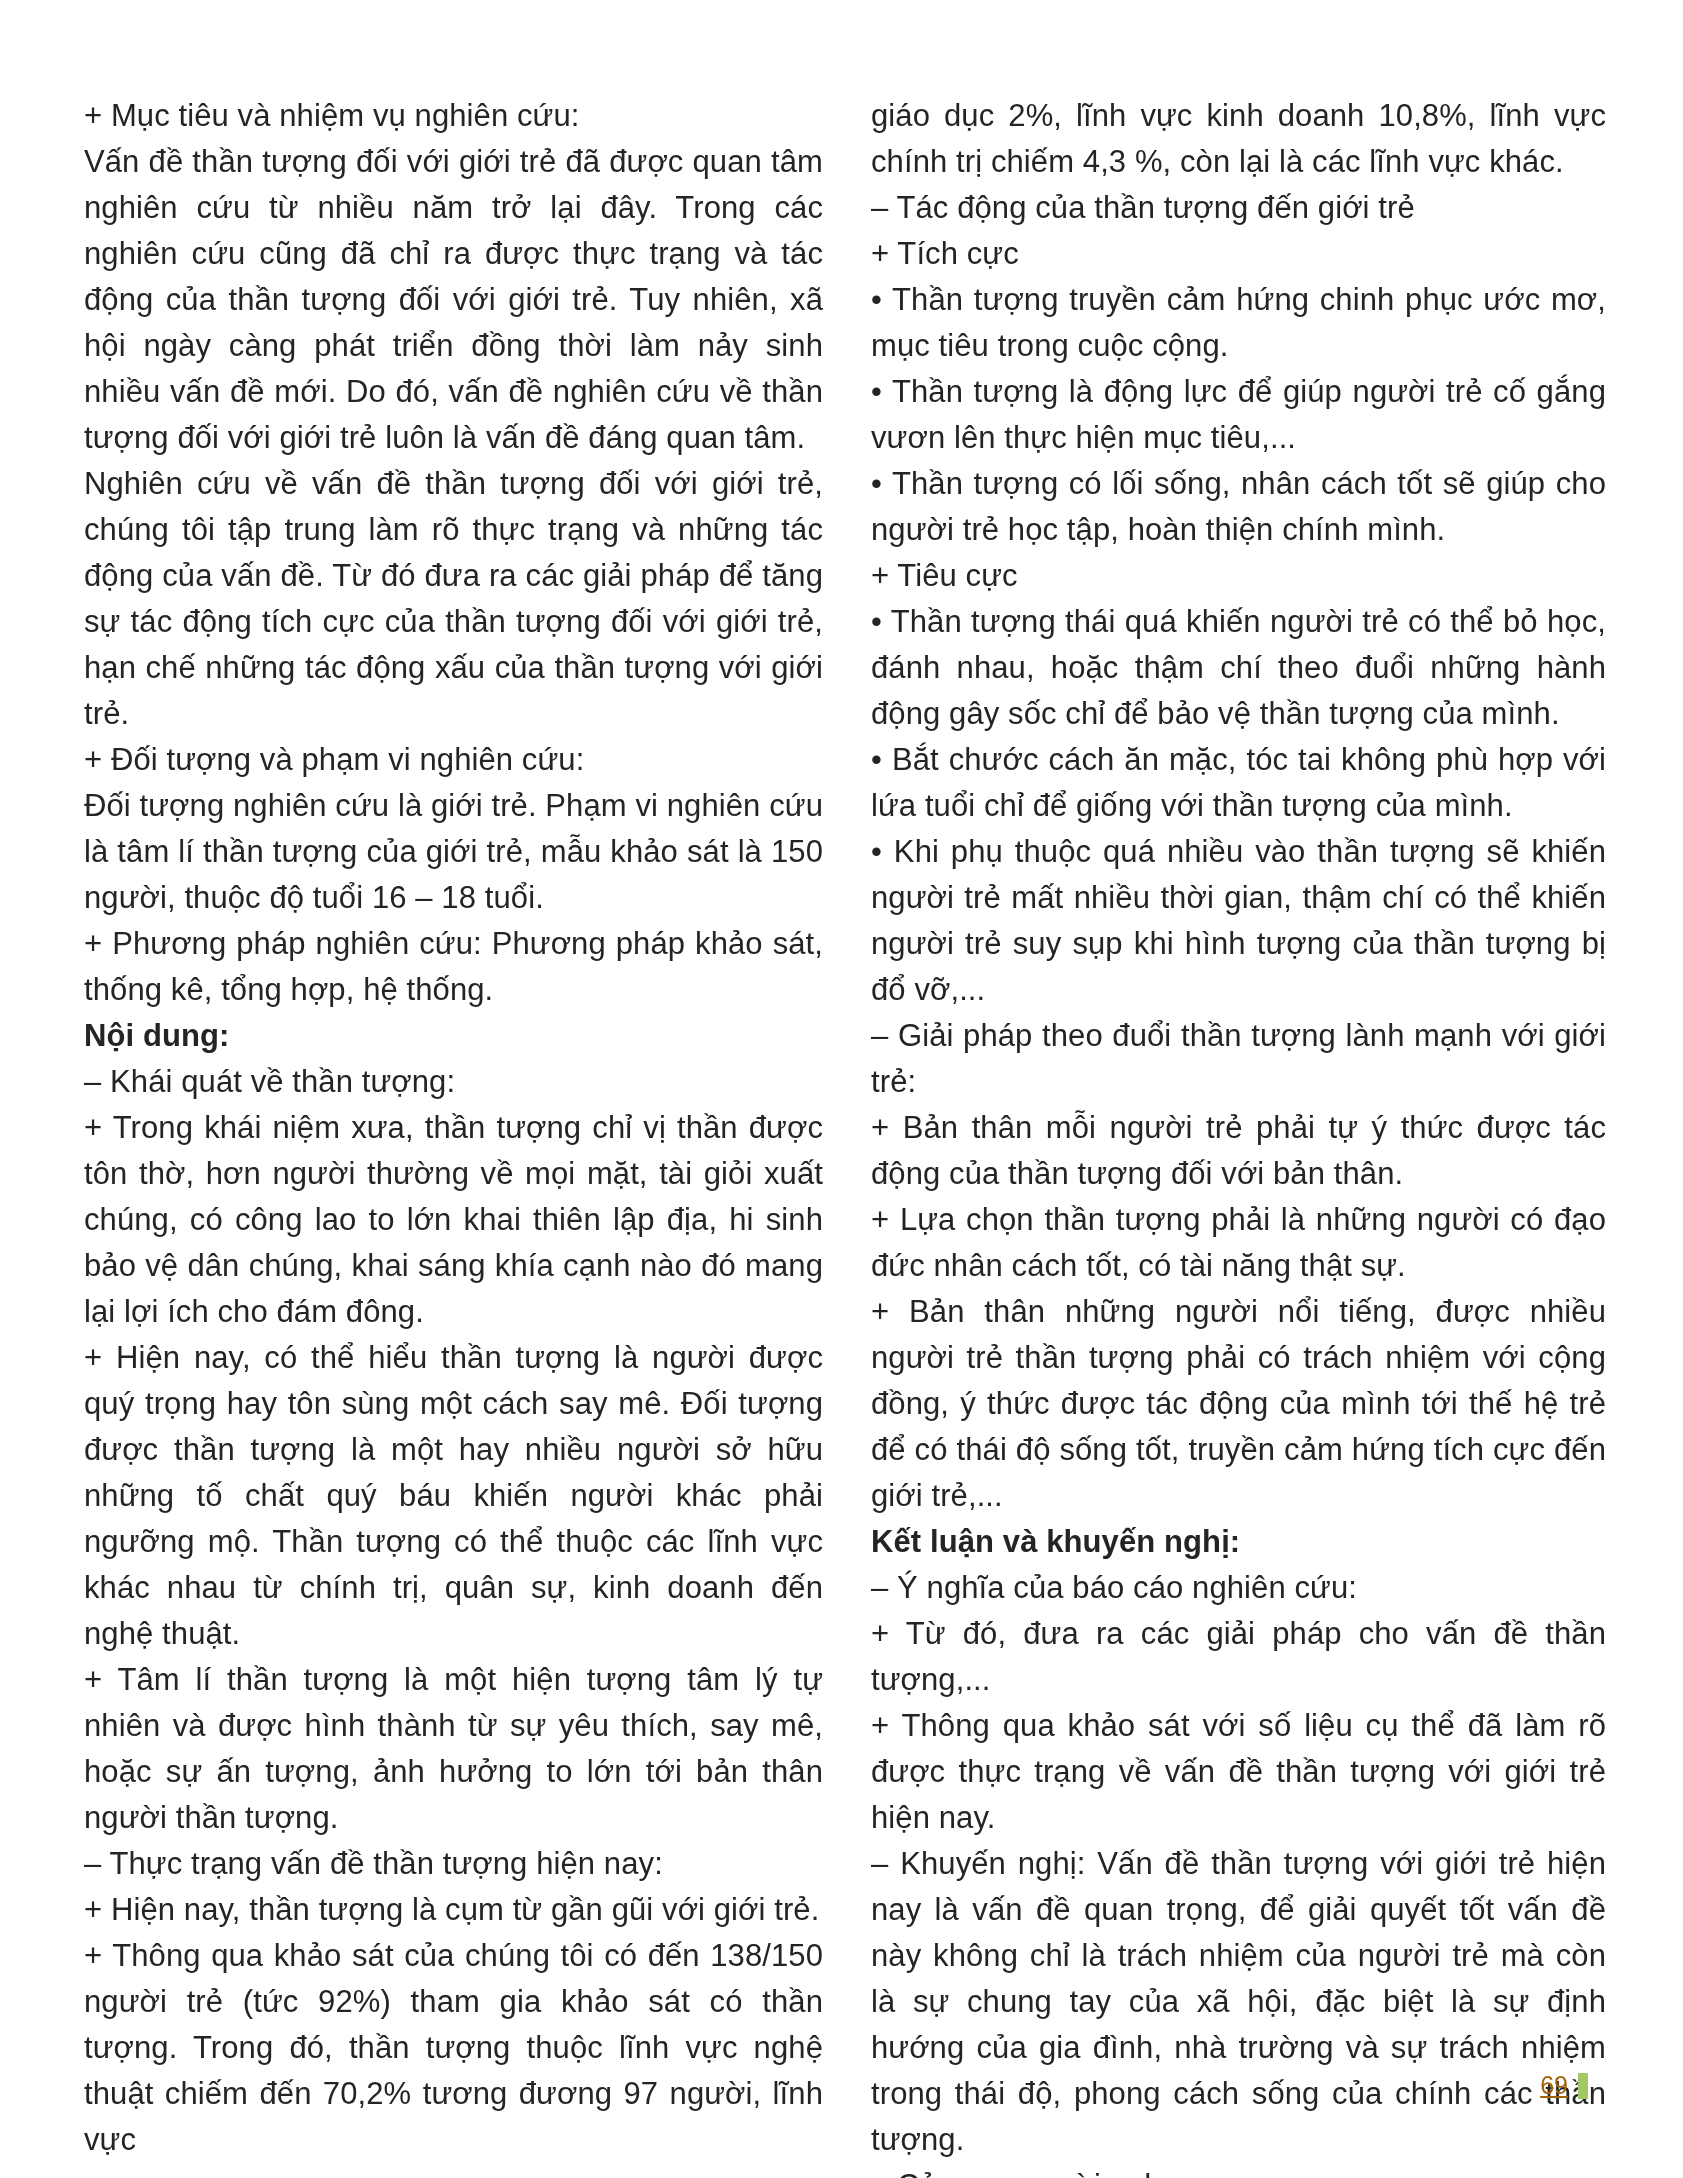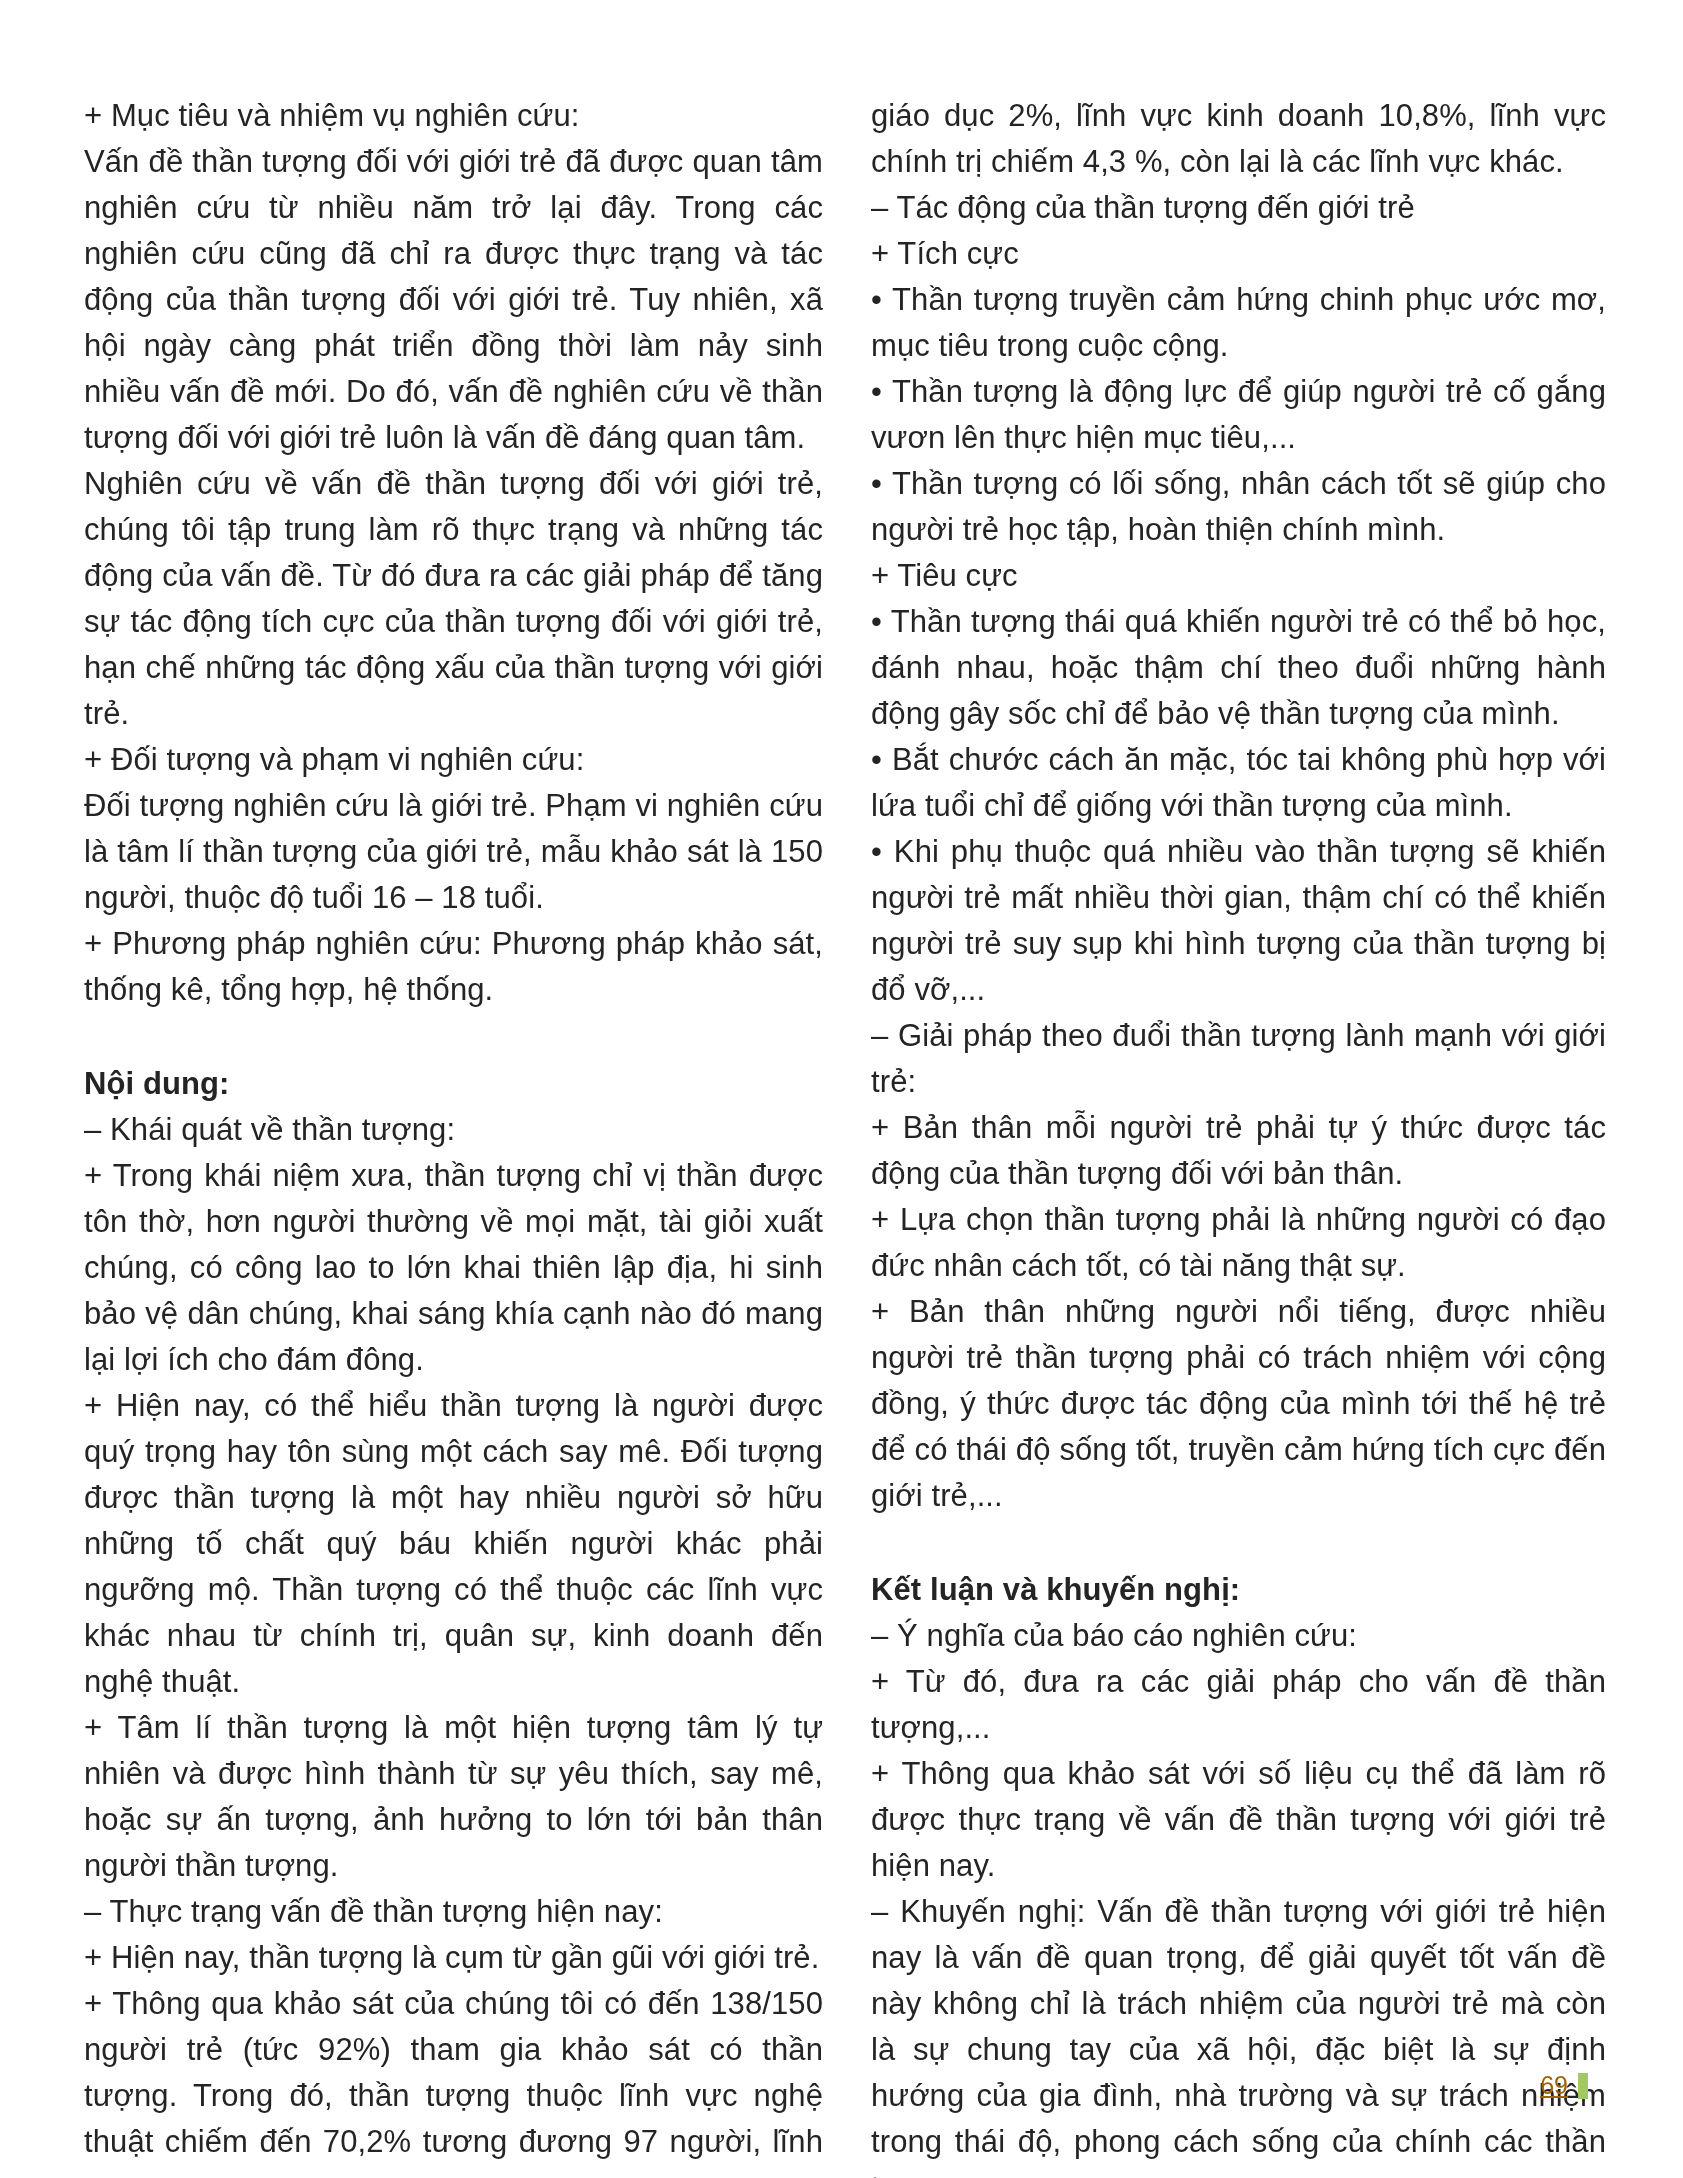--- a/index.html
+++ b/index.html
@@ -29,21 +29,20 @@
     margin: 0;
     font-size: 31px;
     line-height: 46px;
     text-align: justify;
     letter-spacing: 0.1px;
     color: #242424;
   }
   .para.bold {
     font-weight: bold;
     text-align: left;
-    margin-top: 48px;
   }
   .footer {
     position: absolute;
     right: 95px;
     top: 2069px;
     display: flex;
     align-items: center;
     gap: 10px;
   }
   .page-number {

